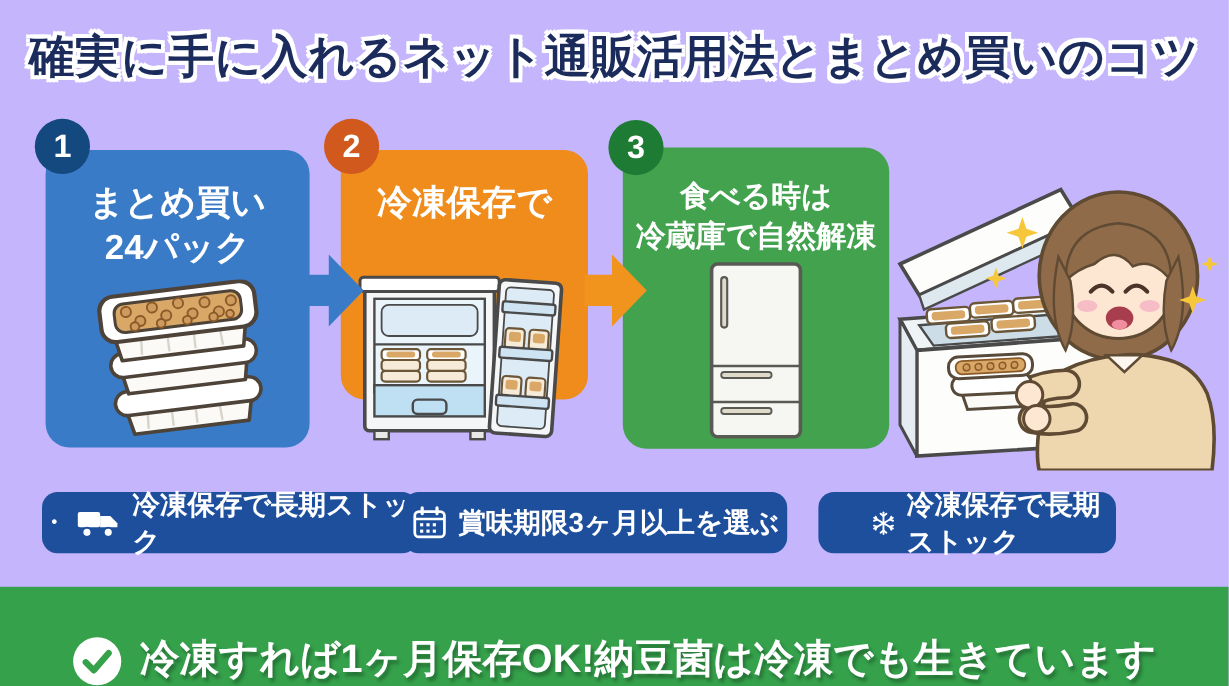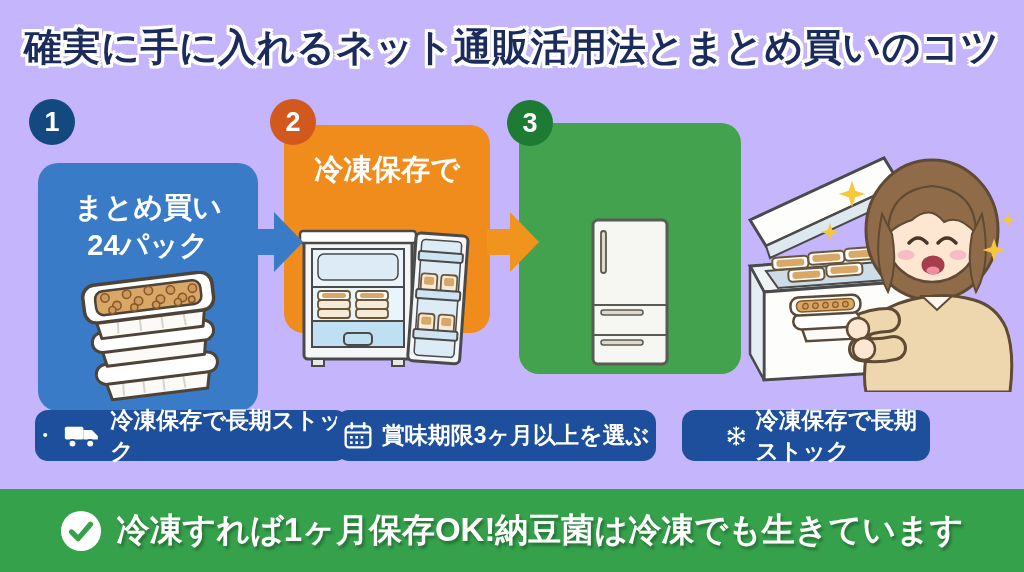--- a/index.html
+++ b/index.html
@@ -12,21 +12,21 @@
   
   .title {
     position:absolute; left:0; right:0; top:22px; text-align:center;
     font-size:38px; font-weight:800; color:#1b2c5c; letter-spacing:0.5px;
     text-shadow:
       -3px -3px 0 #fff, 3px -3px 0 #fff, -3px 3px 0 #fff, 3px 3px 0 #fff,
       -3px 0 0 #fff, 3px 0 0 #fff, 0 -3px 0 #fff, 0 3px 0 #fff;
   }
   
   .step { position:absolute; border-radius:20px; z-index:1; }
-  .step--1 { left:38px;  top:125px; width:220px; height:248px; background:#3a7bc8;margin-top:38px; }
+  .step--1 { left:38px;  top:125px; width:220px; height:248px; background:#3a7bc8; }
   .step--2 { left:284px; top:125px; width:206px; height:208px; background:#ef8c1c; }
   .step--3 { left:519px; top:123px; width:222px; height:251px; background:#42a24e; }
   .step-text { margin-top:25px; text-align:center; color:#fff; font-weight:800; line-height:1.32; }
   .step--1 .step-text, .step--2 .step-text { font-size:29px; }
   .step--3 .step-text { font-size:25px; }
   .badge {
     position:absolute; width:46px; height:46px; border-radius:50%;
     color:#fff; font-size:27px; font-weight:800; text-align:center; line-height:46px;
     z-index:6;
   }
@@ -47,21 +47,21 @@
     display:flex; align-items:center; justify-content:center; gap:9px;
     color:#fff; font-size:23px; font-weight:700; z-index:3;
   }
   .pill--1 { left:35px;  width:313px; }
   .pill--2 { left:336px; width:320px; }
   .pill--3 { left:682px; width:248px;padding-left:44px; }
   .pill .bullet { font-size:20px; }
   
   .banner {
     position:absolute; left:0; right:0; top:489px; height:83px; background:#35a14b;
-    display:flex; align-items:center; justify-content:center; gap:14px; z-index:4;
+    display:flex; align-items:flex-end; justify-content:center; gap:14px; z-index:4;
   }
   .banner-text {
     color:#fff; font-size:33px; font-weight:800;
     text-shadow:2px 3px 3px rgba(0,0,0,0.3);
   }
 </style>
 </head>
 <body>
 
 <div class="poster">
@@ -160,20 +160,24 @@
       </g>
     </svg>
   </div>
   <div class="badge badge--2">2</div>
 
   <svg class="arrow arrow--2" width="52" height="60" viewBox="0 0 52 60">
     <polygon points="0,17 23,17 23,0 52,30 23,60 23,43 0,43" fill="#f0941d"></polygon>
   </svg>
 
   <div class="step step--3">
+    <div class="step-text">
+      <div>食べる時は</div>
+      <div>冷蔵庫で自然解凍</div>
+    </div>
     <svg class="illus illus--fridge" width="82" height="150" viewBox="0 0 82 150">
       <rect x="4" y="3" width="74" height="144" rx="5" fill="#f6f6f2" stroke="#5a5a55" stroke-width="3"></rect>
       <rect x="12" y="14" width="5" height="42" rx="2.5" fill="#e0dacb" stroke="#5a5a55" stroke-width="1.8"></rect>
       <line x1="4" y1="88" x2="78" y2="88" stroke="#5a5a55" stroke-width="2"></line>
       <line x1="4" y1="118" x2="78" y2="118" stroke="#5a5a55" stroke-width="2"></line>
       <rect x="12" y="93" width="42" height="5" rx="2.5" fill="#e0dacb" stroke="#5a5a55" stroke-width="1.5"></rect>
       <rect x="12" y="123" width="42" height="5" rx="2.5" fill="#e0dacb" stroke="#5a5a55" stroke-width="1.5"></rect>
     </svg>
   </div>
   <div class="badge badge--3">3</div>

